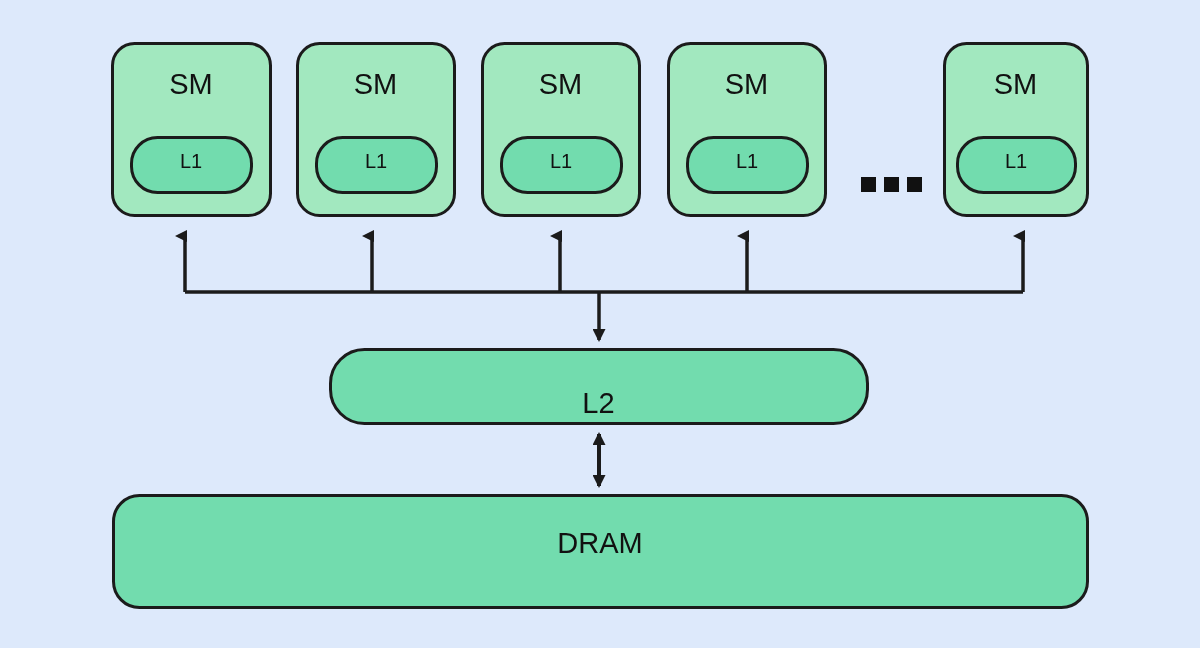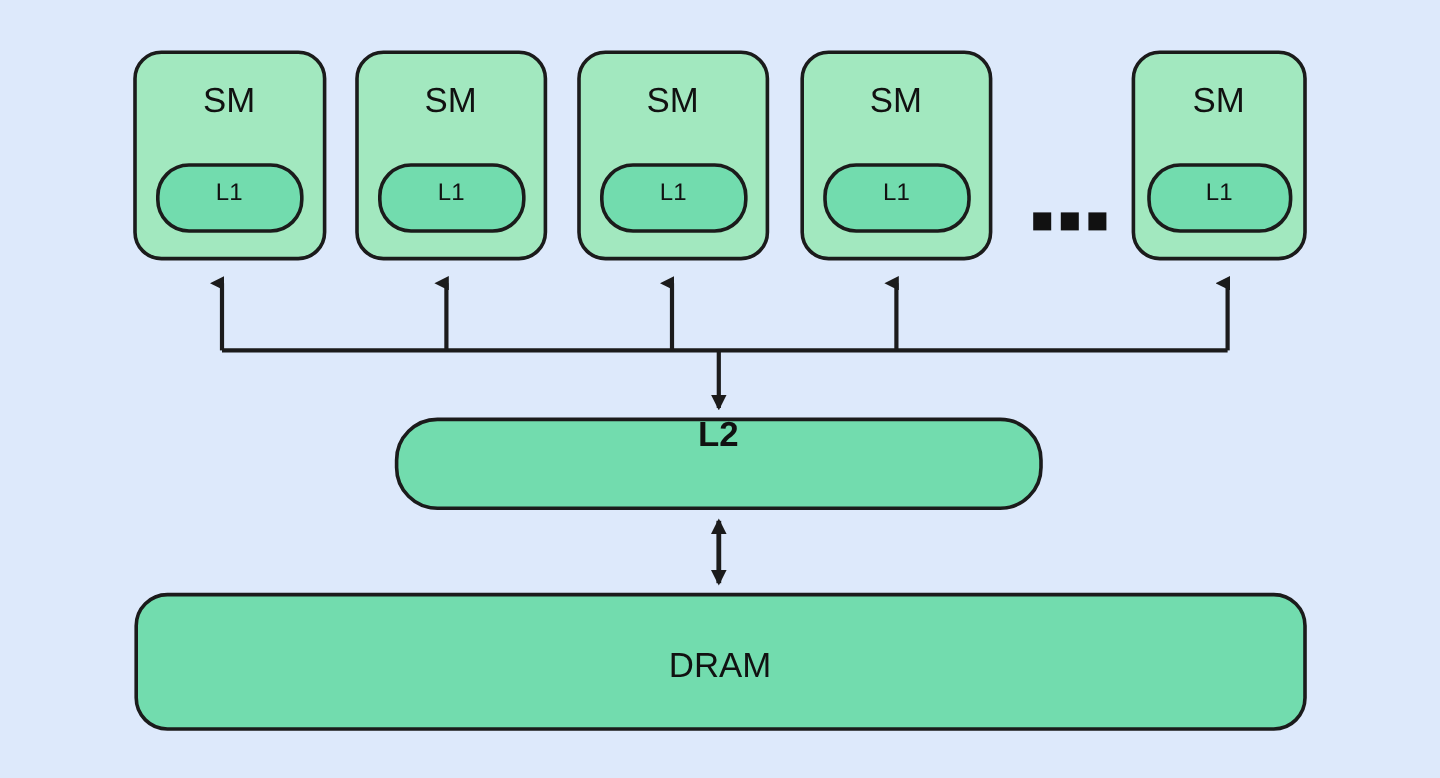--- a/index.html
+++ b/index.html
@@ -105,17 +105,17 @@
   <div class="node-label sm-label" style="left:482px; top:70px; width:157px;">SM</div>
   <div class="node-label sm-label" style="left:668px; top:70px; width:157px;">SM</div>
   <div class="node-label sm-label" style="left:944px; top:70px; width:143px;">SM</div>
 
   <div class="node-label l1-label" style="left:131px; top:151px; width:120px;">L1</div>
   <div class="node-label l1-label" style="left:316px; top:151px; width:120px;">L1</div>
   <div class="node-label l1-label" style="left:501px; top:151px; width:120px;">L1</div>
   <div class="node-label l1-label" style="left:687px; top:151px; width:120px;">L1</div>
   <div class="node-label l1-label" style="left:957px; top:151px; width:118px;">L1</div>
 
-  <div class="node-label l2-label" style="left:330px; top:349px; width:537px;font-weight:bold;">L2</div>
+  <div class="node-label l2-label" style="left:330px; top:389px; width:537px;">L2</div>
 
-  <div class="node-label dram-label" style="left:113px; top:541px; width:974px;">DRAM</div>
+  <div class="node-label dram-label" style="left:113px; top:529px; width:974px;">DRAM</div>
 
 </div>
 
 </body></html>

